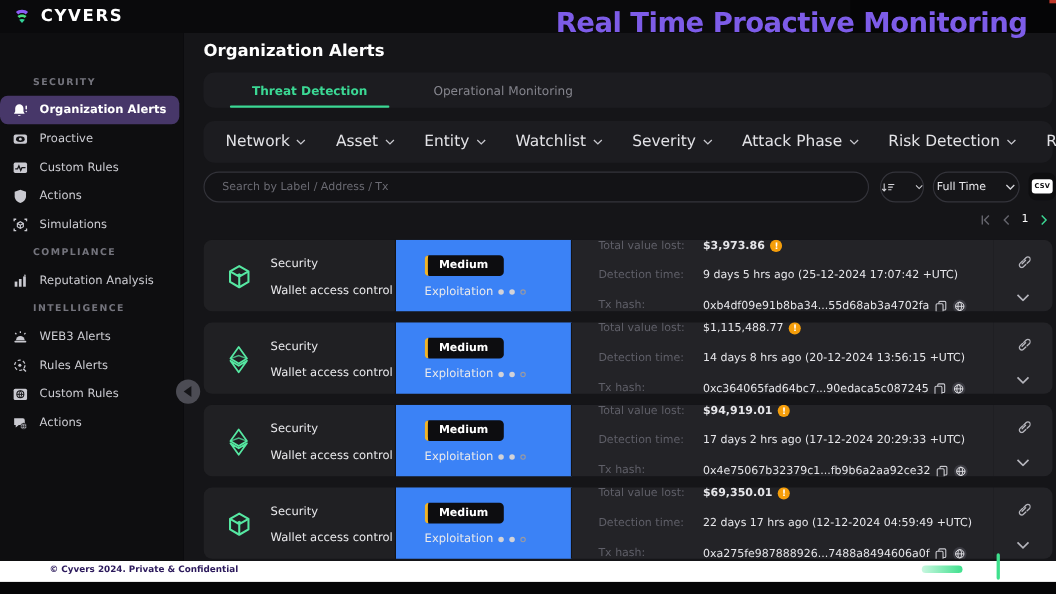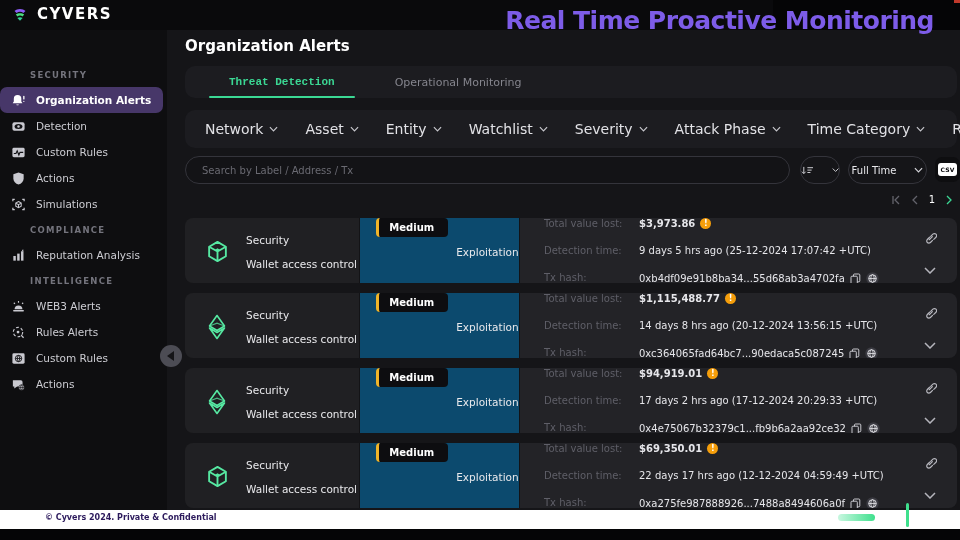--- a/index.html
+++ b/index.html
@@ -29,21 +29,21 @@
     background:#4c4c54; z-index:30; display:flex; align-items:center; justify-content:center; cursor:pointer;
   }
   .collapse-tri { width:0; height:0; border-top:5px solid transparent; border-bottom:5px solid transparent; border-right:7px solid #151518; margin-right:2px; }
 
   
   .main { position:absolute; left:167px; top:30px; width:793px; height:480px; background:#151518; z-index:1; }
   .page-title { position:absolute; left:18px; top:7px; color:#fff; font-size:15px; font-weight:600; }
 
   .tabbar { position:absolute; left:18px; top:36px; width:772px; height:32px; background:#1c1c20; border-radius:10px; display:flex; align-items:center; padding-left:14px; }
   .tab { position:relative; height:32px; display:flex; align-items:center; padding:0 30px; font-size:11px; color:#85858d; cursor:pointer; }
-  .tab.active { color:#3bd894; font-weight:600;font-family:Liberation Mono, monospace; }
+  .tab.active { color:#3bd894; font-weight:600; }
   .tab.active::after { content:""; position:absolute; left:10px; right:10px; bottom:0; height:2px; background:#3bd894; border-radius:2px; }
 
   .filterbar { position:absolute; left:18px; top:80px; width:772px; height:38px; background:#1c1c20; border-radius:10px; display:flex; align-items:center; padding:0 20px; gap:27px; }
   .chip { display:flex; align-items:center; gap:6px; color:#e2e2e6; font-size:14px; cursor:pointer; white-space:nowrap; }
   .chev { width:9px; height:6px; }
 
   .search-input {
     position:absolute; left:18px; top:126px; width:605px; height:28px; border-radius:14px;
     background:#131316; border:1px solid #34343b; color:#d5d5da; font-size:10px; padding:0 16px; outline:none;
     font-family:"DejaVu Sans","Liberation Sans",sans-serif;
@@ -58,21 +58,21 @@
   .pagination { position:absolute; right:6px; top:164px; display:flex; align-items:center; gap:9px; }
   .pg-ic { width:10px; height:10px; cursor:pointer; }
   .pg-num { color:#fff; font-size:10px; }
 
   
   .alerts { position:absolute; left:18px; top:188px; width:772px; display:flex; flex-direction:column; gap:10px; }
   .arow { display:grid; grid-template-columns:175px 160px 1fr 54px; height:65px; border-radius:8px; overflow:hidden; cursor:pointer; }
   .a-s1 { background:#202023; border-right:1px solid #131316; display:flex; align-items:center; gap:17px; padding-left:20px; }
   .chain-wrap { width:24px; height:26px; flex:none; display:flex; align-items:center; justify-content:center; }
   .a-cat { display:flex; flex-direction:column; gap:12px; color:#e9e9ec; font-size:10.5px; }
-  .a-s2 { background:#0c4a6e; border-right:1px solid #131316; display:flex; flex-direction:row; justify-content:center; gap:8px; padding-left:26px; }
+  .a-s2 { background:#3b82f6; border-right:1px solid #131316; display:flex; flex-direction:column; justify-content:center; gap:8px; padding-left:26px; }
   .sev-badge { align-self:flex-start; background:#0d0d10; border-left:3px solid #f0b429; border-radius:4px; padding:4px 14px 4px 10px; color:#fff; font-size:10px; font-weight:600; }
   .phase { display:flex; align-items:center; color:#e9e9ec; font-size:10.5px; }
   .dot { width:5px; height:5px; border-radius:50%; display:inline-block; margin-left:5px; }
   .dot.f { background:#d2d2d8; }
   .dot.o { border:1px solid #9a9aa2; }
   .a-s3 { background:#232327; display:grid; grid-template-columns:95px 1fr; align-content:center; row-gap:16px; padding-left:24px; font-size:10px; }
   .lbl { color:#5f5f68; }
   .val { display:flex; align-items:center; gap:5px; color:#e6e6ea; white-space:nowrap; }
   .warn { width:11px; height:11px; border-radius:50%; background:#f59e0b; color:#fff; font-size:8px; font-weight:bold; line-height:11px; text-align:center; flex:none; }
   .mini-ic { flex:none; cursor:pointer; }
@@ -112,21 +112,21 @@
     </svg>
     <span class="s-lbl">Organization Alerts</span>
   </div>
 
   <div class="s-item">
     <svg class="si" viewBox="0 0 16 16">
       <rect x="1.5" y="3.5" width="13" height="9" rx="2" fill="#c9c9d0"></rect>
       <ellipse cx="8" cy="8" rx="4.2" ry="2.7" fill="#131316"></ellipse>
       <circle cx="8" cy="8" r="1.3" fill="#c9c9d0"></circle>
     </svg>
-    <span class="s-lbl">Detection</span>
+    <span class="s-lbl">Proactive</span>
   </div>
 
   <div class="s-item">
     <svg class="si" viewBox="0 0 16 16">
       <rect x="1.5" y="3" width="13" height="10" rx="1.5" fill="#c9c9d0"></rect>
       <polyline points="3,9 5.3,9 6.6,6.2 8.4,10.6 9.6,7.8 13,7.8" stroke="#131316" stroke-width="1.2" fill="none"></polyline>
     </svg>
     <span class="s-lbl">Custom Rules</span>
   </div>
 
@@ -249,21 +249,21 @@
   </div>
 
   <div class="chip">
     <span>Attack Phase</span>
     <svg class="chev" viewBox="0 0 10 6">
       <polyline points="1,1 5,5 9,1" stroke="#c6c6cc" stroke-width="1.3" fill="none"></polyline>
     </svg>
   </div>
 
   <div class="chip">
-    <span>Time Category</span>
+    <span>Risk Detection</span>
     <svg class="chev" viewBox="0 0 10 6">
       <polyline points="1,1 5,5 9,1" stroke="#c6c6cc" stroke-width="1.3" fill="none"></polyline>
     </svg>
   </div>
 
   <div class="chip">
     <span>Risk Type</span>
     <svg class="chev" viewBox="0 0 10 6">
       <polyline points="1,1 5,5 9,1" stroke="#c6c6cc" stroke-width="1.3" fill="none"></polyline>
     </svg>
@@ -387,21 +387,21 @@
         <span>Medium</span>
       </span>
       <div class="phase">
         <span>Exploitation</span>
         <span class="dots"><span class="dot f"></span><span class="dot f"></span><span class="dot o"></span></span>
       </div>
     </div>
     <div class="a-s3">
       <span class="lbl">Total value lost:</span>
       <span class="val">
-        <span style="font-weight:700;">$1,115,488.77</span>
+        <span style="font-weight:400;">$1,115,488.77</span>
         <span class="warn">!</span>
       </span>
       <span class="lbl">Detection time:</span>
       <span class="val">14 days 8 hrs ago (20-12-2024 13:56:15 +UTC)</span>
       <span class="lbl">Tx hash:</span>
       <span class="val">
         <span>0xc364065fad64bc7...90edaca5c087245</span>
         <svg class="mini-ic" width="11" height="12" viewBox="0 0 11 12">
           <rect x="3.5" y="1" width="6.3" height="7.8" rx="1" stroke="#c9c9cf" stroke-width="1" fill="none"></rect>
           <rect x="1" y="3.2" width="6.3" height="7.8" rx="1" stroke="#c9c9cf" stroke-width="1" fill="#232327"></rect>

